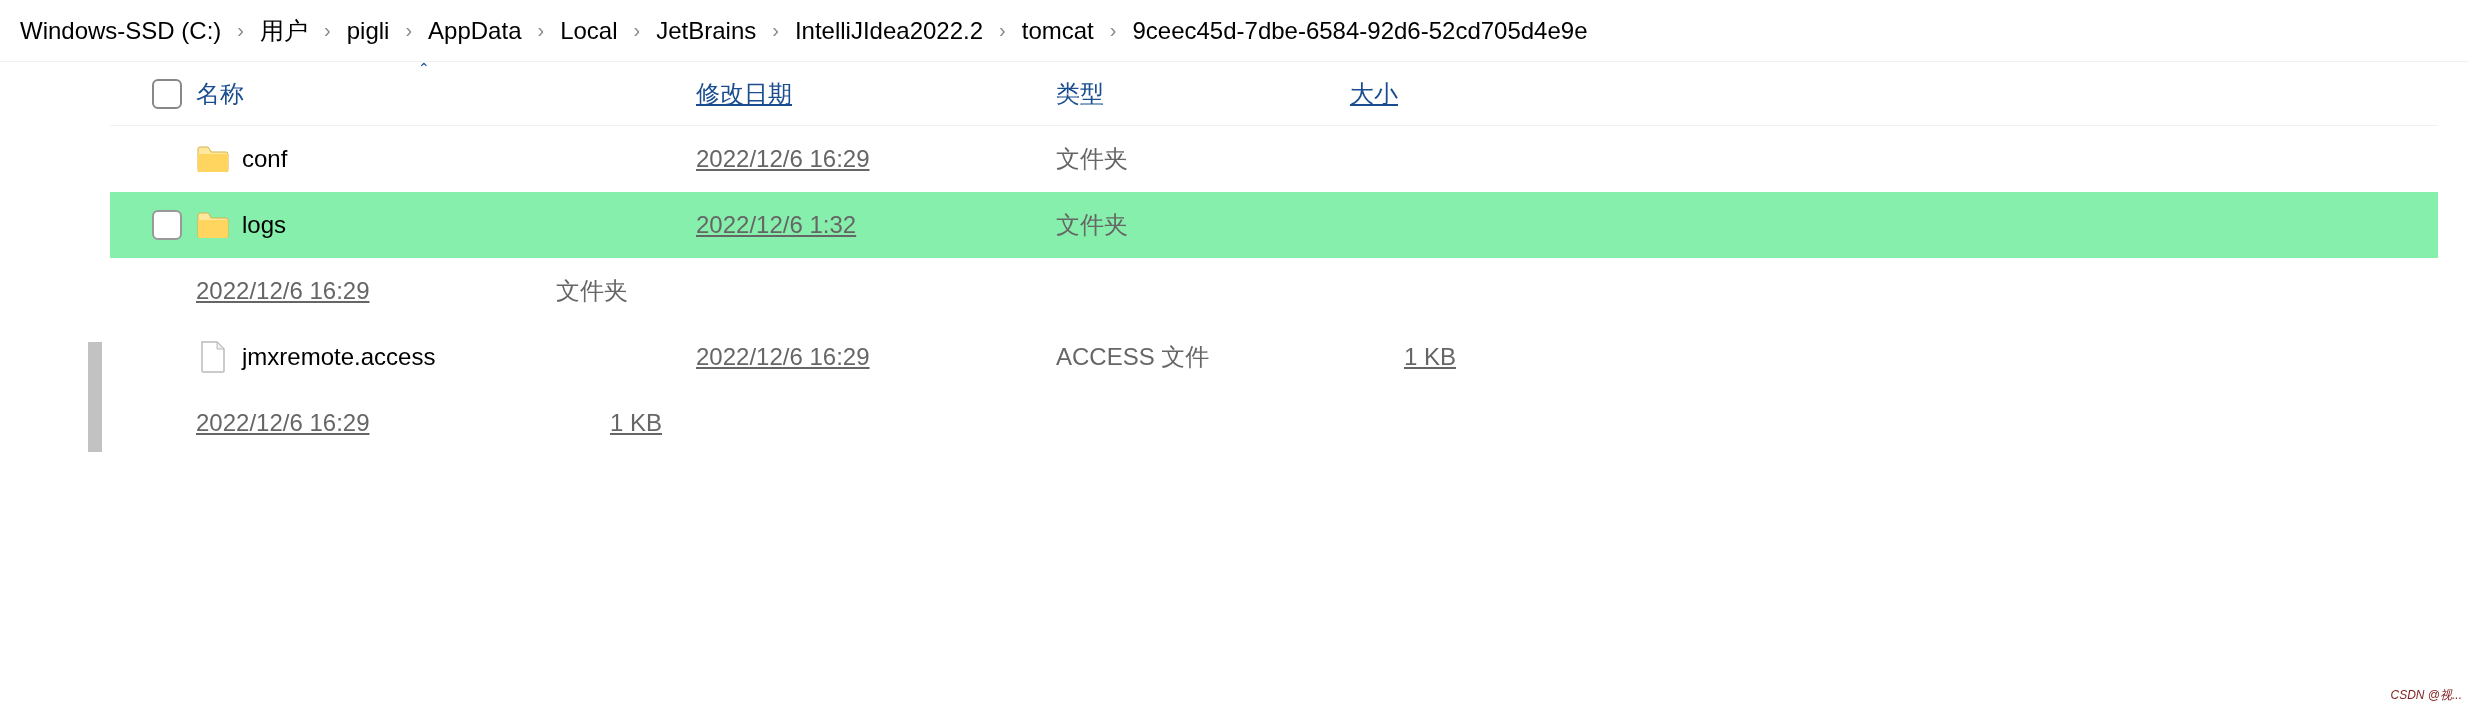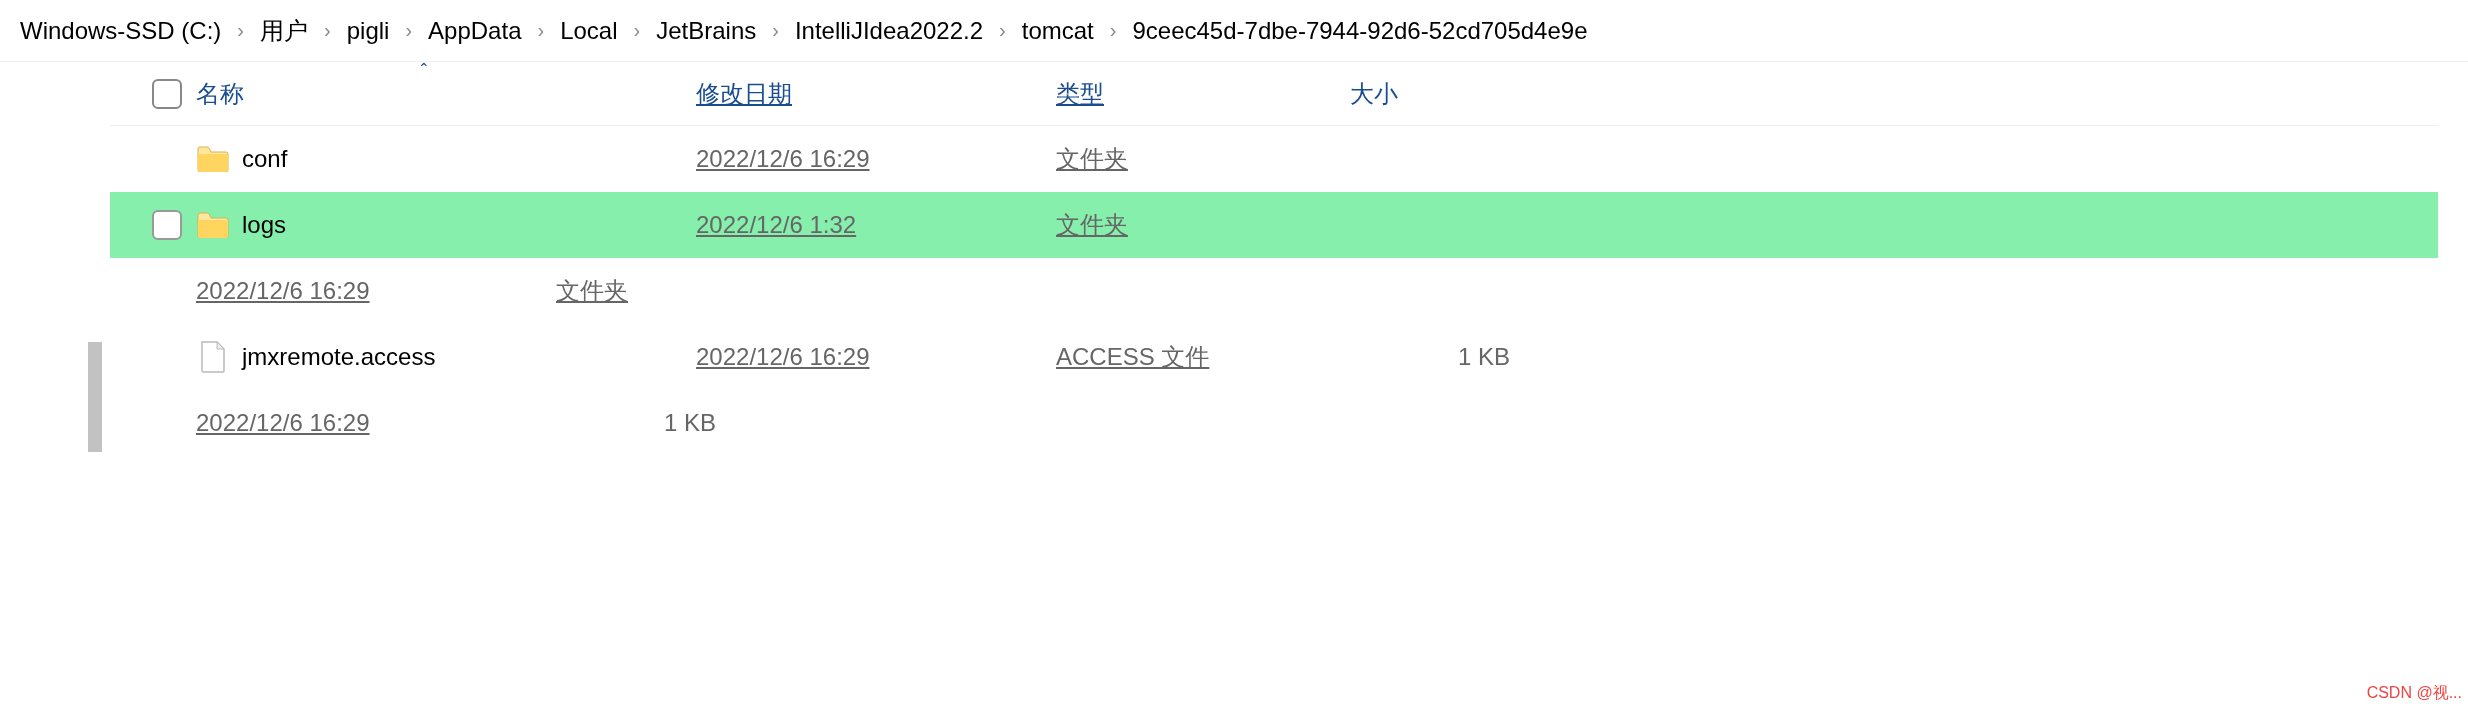--- a/index.html
+++ b/index.html
@@ -67,22 +67,22 @@
     }
     .sort-indicator {
       font-size: 14px;
       color: #1a4d8f;
       margin-left: -8px;
       transform: translateY(-26px) translateX(170px);
     }
     .col-check { width: 58px; display: flex; justify-content: center; }
     .col-name { width: 500px; display: flex; align-items: center; gap: 12px; }
     .col-date { width: 360px; text-decoration: underline; }
-    .col-type { width: 294px; text-decoration: underline; }
-    .col-size { width: 200px; text-align: right; padding-right: 40px; }
+    .col-type { width: 294px; }
+    .col-size { width: 200px; text-align: center; padding-right: 40px; text-decoration: underline; }
     .file-row {
       display: flex;
       align-items: center;
       height: 66px;
       padding-left: 28px;
       cursor: pointer;
     }
     .file-row.selected {
       background: #86efac;
     }
@@ -102,22 +102,23 @@
     .right-scroll {
       width: 30px;
       background: #fff;
       position: relative;
       flex-shrink: 0;
     }
     .watermark {
       position: absolute;
       right: 6px;
       bottom: 4px;
-      font-size: 16px;
-      color: #ef4444;
+      font-size: 12px;
+      color: #7f1d1d;
+      font-style: italic;
     }
   </style>
 </head>
 <body>
 
 <div class="breadcrumb">
   <span class="crumb">Windows-SSD (C:)</span>
   <span class="sep">›</span>
   <span class="crumb">用户</span>
   <span class="sep">›</span>
@@ -126,21 +127,21 @@
   <span class="crumb">AppData</span>
   <span class="sep">›</span>
   <span class="crumb">Local</span>
   <span class="sep">›</span>
   <span class="crumb">JetBrains</span>
   <span class="sep">›</span>
   <span class="crumb">IntelliJIdea2022.2</span>
   <span class="sep">›</span>
   <span class="crumb">tomcat</span>
   <span class="sep">›</span>
-  <span class="crumb">9ceec45d-7dbe-7944-92d6-52cd705d4e9e</span>
+  <span class="crumb">9ceec45d-7dbe-6584-92d6-52cd705d4e9e</span>
 </div>
 
 <div class="content-wrap">
   <div class="scrollbar-spacer"></div>
   <div class="scrollbar-track">
     <div class="scrollbar-thumb"></div>
   </div>
 
   <div class="file-list">
     <div class="header-row">

